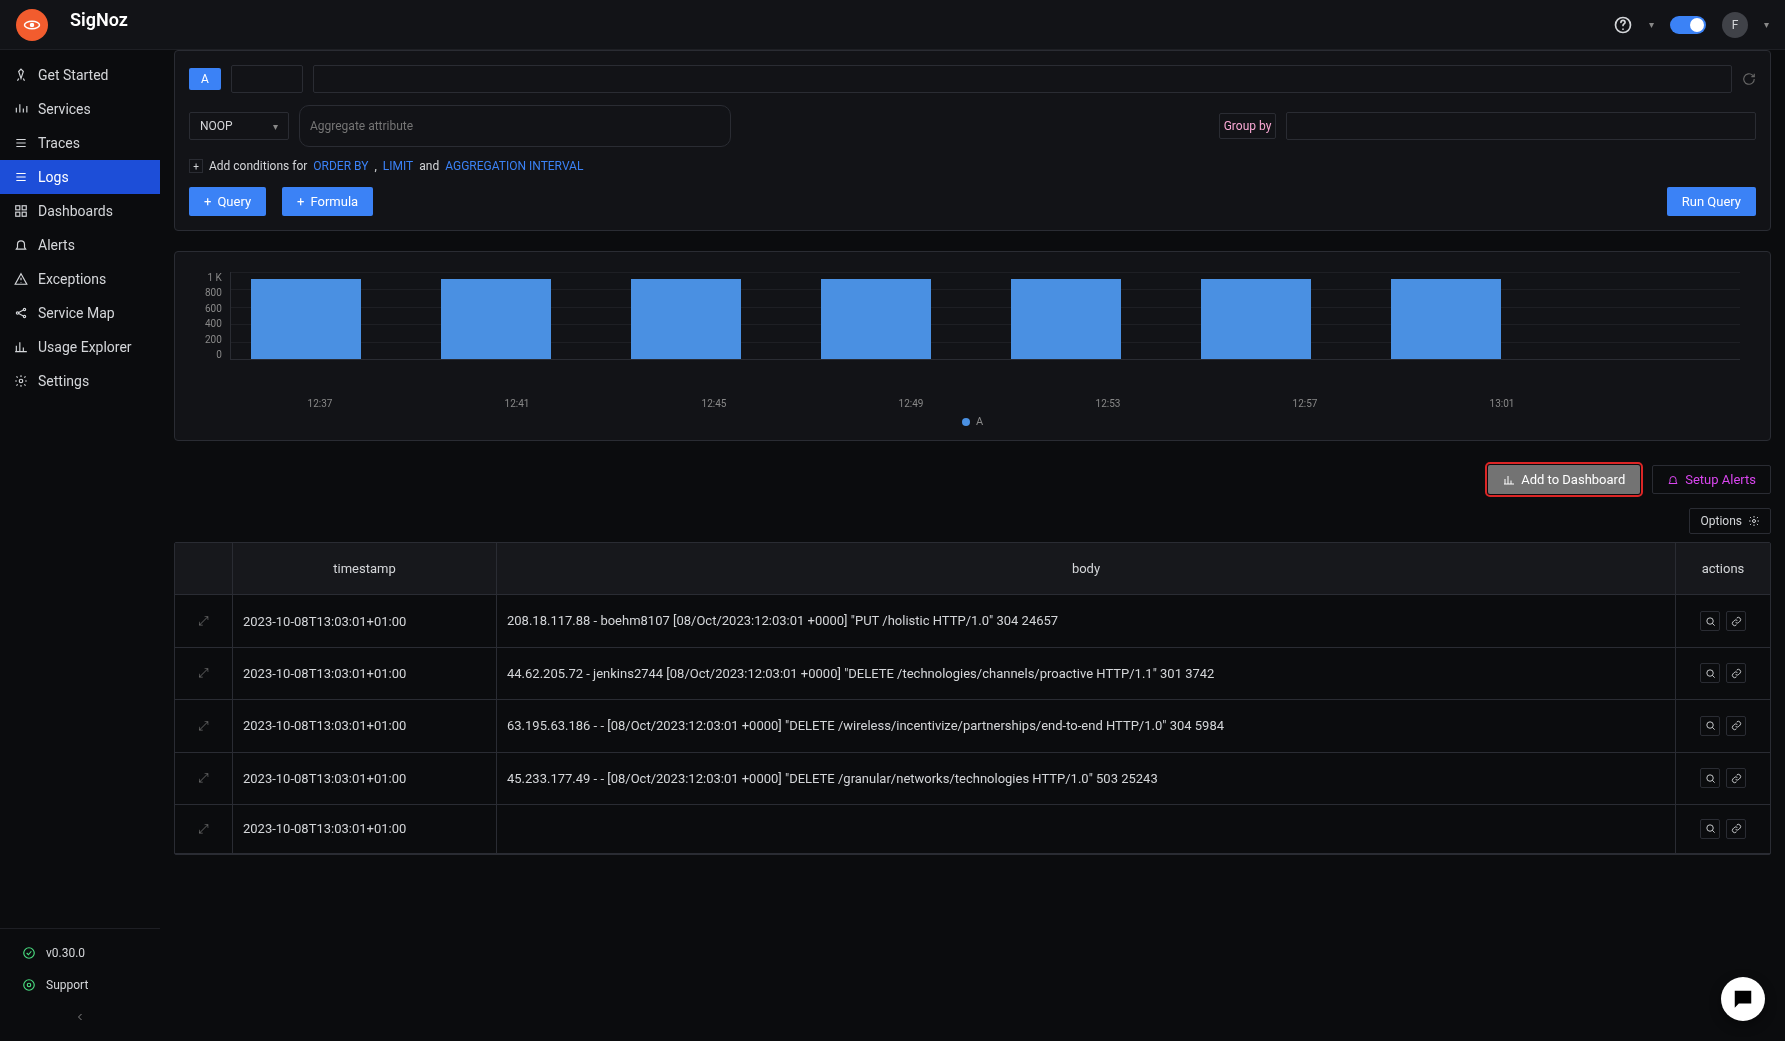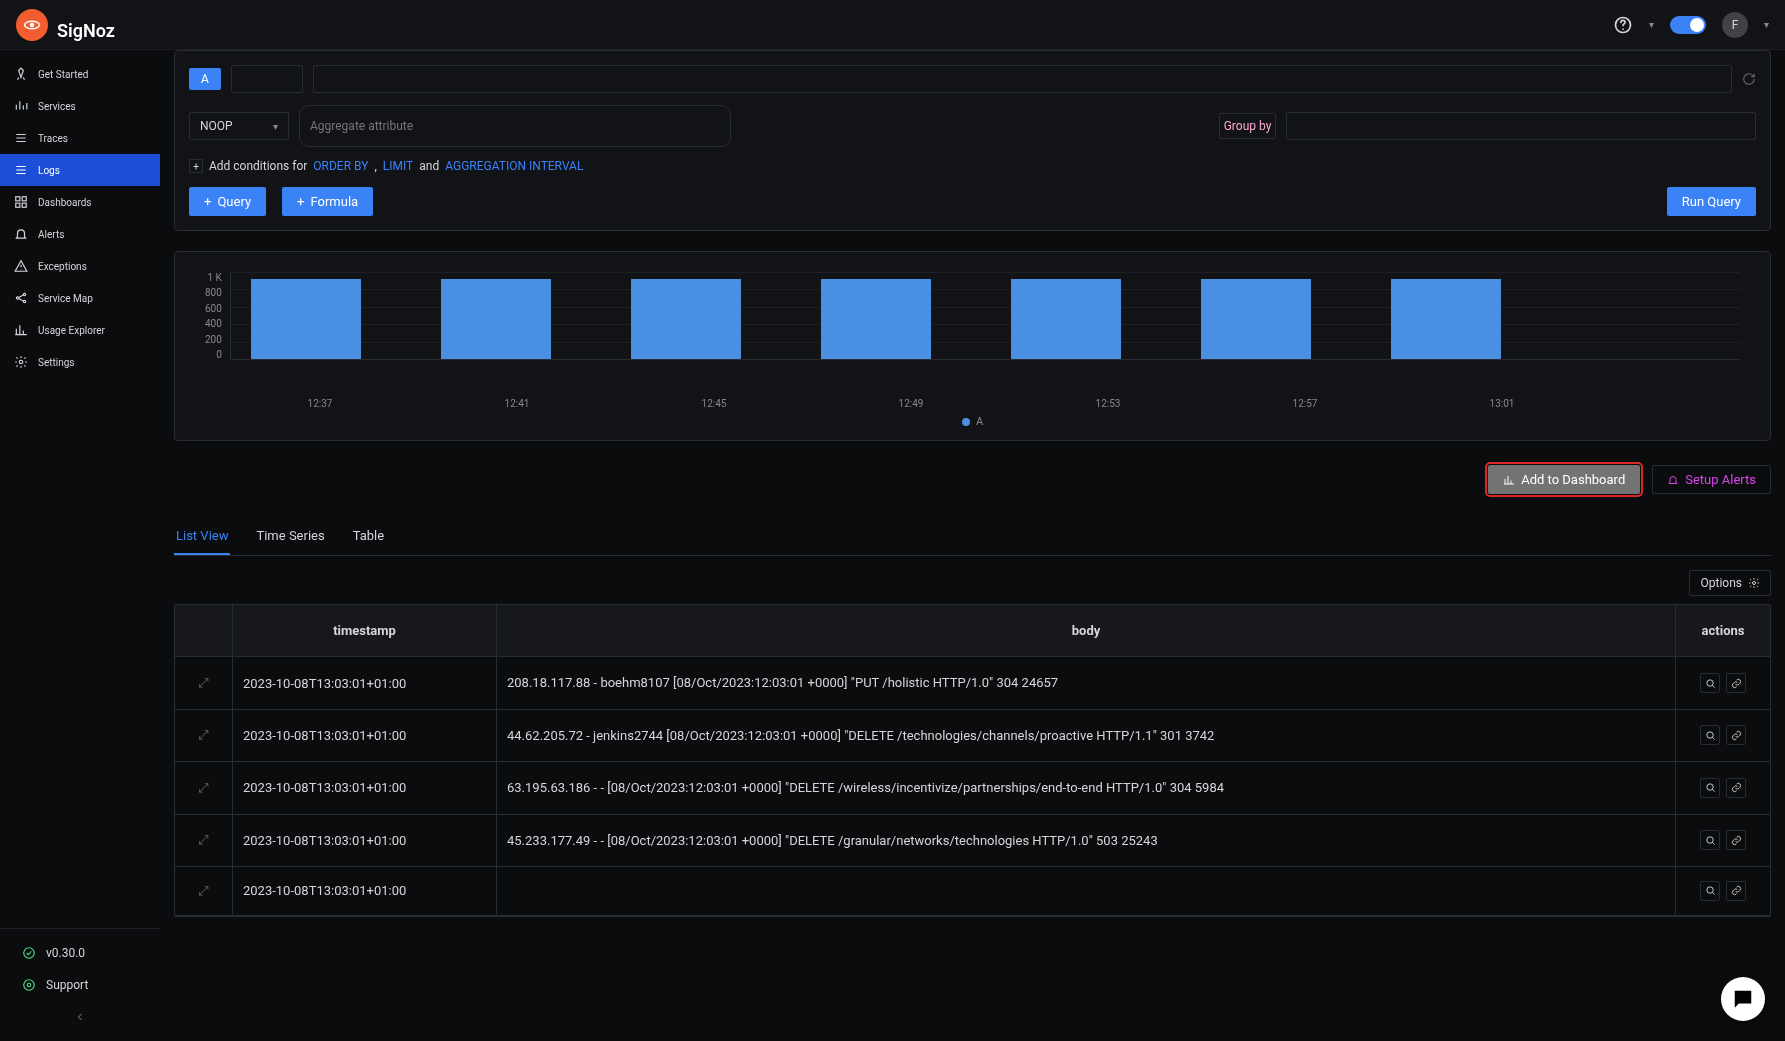--- a/index.html
+++ b/index.html
@@ -1,31 +1,31 @@
 <!DOCTYPE html>
 <html><head>
 <meta charset="utf-8">
 <style>
 *{box-sizing:border-box;margin:0;padding:0;font-family:-apple-system,BlinkMacSystemFont,"Segoe UI",Roboto,sans-serif}
 body{background:#0b0c0e;color:#d4d6d9;font-size:13px;overflow:hidden}
 .app{display:flex;flex-direction:column;height:100vh;width:100vw}
 .topbar{height:50px;background:#121317;border-bottom:1px solid #1e1f24;display:flex;align-items:center;padding:0 16px;justify-content:space-between}
-.brand{display:flex;align-items:flex-end;gap:9px}
+.brand{display:flex;align-items:flex-start;gap:22px}
 .logo{width:32px;height:32px;border-radius:50%;background:#f25c2e;display:flex;align-items:center;justify-content:center}
 .brand-name{font-size:18px;font-weight:600;color:#fff}
 .topbar-right{display:flex;align-items:center;gap:16px}
 .help-icon{width:20px;height:20px;color:#d4d6d9}
 .toggle{width:36px;height:18px;border-radius:9px;background:#3b82f6;position:relative}
 .toggle::after{content:"";position:absolute;right:2px;top:2px;width:14px;height:14px;border-radius:50%;background:#fff}
 .avatar{width:26px;height:26px;border-radius:50%;background:#404248;display:flex;align-items:center;justify-content:center;font-size:12px;color:#d4d6d9}
 .caret{font-size:10px;color:#888}
 .body{display:flex;flex:1;overflow:hidden}
 .sidebar{width:160px;background:#0b0c0e;display:flex;flex-direction:column;padding-top:8px}
 .nav{flex:1}
-.nav-item{display:flex;align-items:center;gap:10px;padding:9px 14px;color:#d4d6d9;cursor:pointer;font-size:10px}
+.nav-item{display:flex;align-items:center;gap:10px;padding:9px 14px;color:#d4d6d9;cursor:pointer;font-size:14px}
 .nav-item.active{background:#1d4ed8;color:#fff}
 .nav-icon{width:14px;height:14px;flex-shrink:0}
 .sidebar-bottom{padding:8px 8px;border-top:1px solid #1e1f24}
 .sidebar-bottom .nav-item{font-size:12px}
 .collapse-btn{display:flex;justify-content:center;padding:10px;color:#888;cursor:pointer}
 .main{flex:1;overflow-y:auto;padding:0 14px 14px 14px}
 .query-panel{background:#121317;border:1px solid #2a2c33;border-radius:4px;padding:14px;margin-top:0}
 .query-row{display:flex;gap:10px;align-items:center;margin-bottom:12px}
 .pill{background:#3b82f6;color:#fff;padding:4px 12px;border-radius:2px;font-size:12px}
 .box{border:1px solid #2a2c33;background:#121317;border-radius:2px;height:28px}
@@ -56,21 +56,21 @@
 .legend-dot{width:8px;height:8px;border-radius:50%;background:#4a90e2}
 .action-row{display:flex;justify-content:flex-end;gap:12px;margin-top:24px}
 .btn.highlight{background:#737373;color:#fff;outline:2px solid #dc2626;outline-offset:1px}
 .tabs{display:flex;gap:24px;margin-top:24px;border-bottom:1px solid #2a2c33}
 .tab{padding:10px 2px;font-size:13px;color:#d4d6d9;cursor:pointer;border-bottom:2px solid transparent}
 .tab.active{color:#3b82f6;border-bottom-color:#3b82f6}
 .options-row{display:flex;justify-content:flex-end;margin-top:14px}
 .options-btn{display:flex;align-items:center;gap:6px;border:1px solid #2a2c33;padding:5px 10px;border-radius:2px;font-size:12px;cursor:pointer}
 .table{border:1px solid #2a2c33;border-radius:2px;margin-top:8px}
 .thead,.trow{display:flex;border-bottom:1px solid #2a2c33}
-.thead{background:#17181c;font-weight:700;font-size:13px}
+.thead{background:#17181c;font-weight:400;font-size:13px}
 .tcell{padding:14px 10px;display:flex;align-items:center}
 .c-expand{width:58px;justify-content:center;border-right:1px solid #2a2c33}
 .c-ts{width:264px;border-right:1px solid #2a2c33}
 .c-body{flex:1;border-right:1px solid #2a2c33;line-height:1.8}
 .c-actions{width:94px;justify-content:center;gap:6px}
 .thead .c-ts,.thead .c-body,.thead .c-actions{justify-content:center}
 .icon-btn{width:20px;height:20px;border:1px solid #2a2c33;border-radius:2px;display:flex;align-items:center;justify-content:center;cursor:pointer;color:#d4d6d9}
 .expand-icon{color:#666;cursor:pointer}
 .chat-fab{position:fixed;bottom:20px;right:20px;width:44px;height:44px;border-radius:50%;background:#fff;display:flex;align-items:center;justify-content:center;cursor:pointer;box-shadow:0 4px 12px rgba(0,0,0,.4)}
 svg{display:block}
@@ -292,25 +292,20 @@
           <span>Add to Dashboard</span>
         </div>
         <div class="btn ghost">
           <svg width="12" height="12" viewBox="0 0 24 24" fill="none">
               <path d="M18 16v-5a6 6 0 10-12 0v5l-2 3h16l-2-3z" stroke="currentColor" stroke-width="2"></path>
             </svg>
           <span>Setup Alerts</span>
         </div>
       </div>
 
-      <div class="tabs" id="tabs">
-          <div class="tab active">List View</div>
-          <div class="tab">Time Series</div>
-          <div class="tab">Table</div>
-        </div>
 
       <div class="options-row">
         <div class="options-btn">
           <span>Options</span>
           <svg width="12" height="12" viewBox="0 0 24 24" fill="none">
               <circle cx="12" cy="12" r="3" stroke="currentColor" stroke-width="2"></circle>
               <path d="M12 2v3M12 19v3M4.2 4.2l2.1 2.1M17.7 17.7l2.1 2.1M2 12h3M19 12h3M4.2 19.8l2.1-2.1M17.7 6.3l2.1-2.1" stroke="currentColor" stroke-width="2"></path>
             </svg>
         </div>
       </div>

